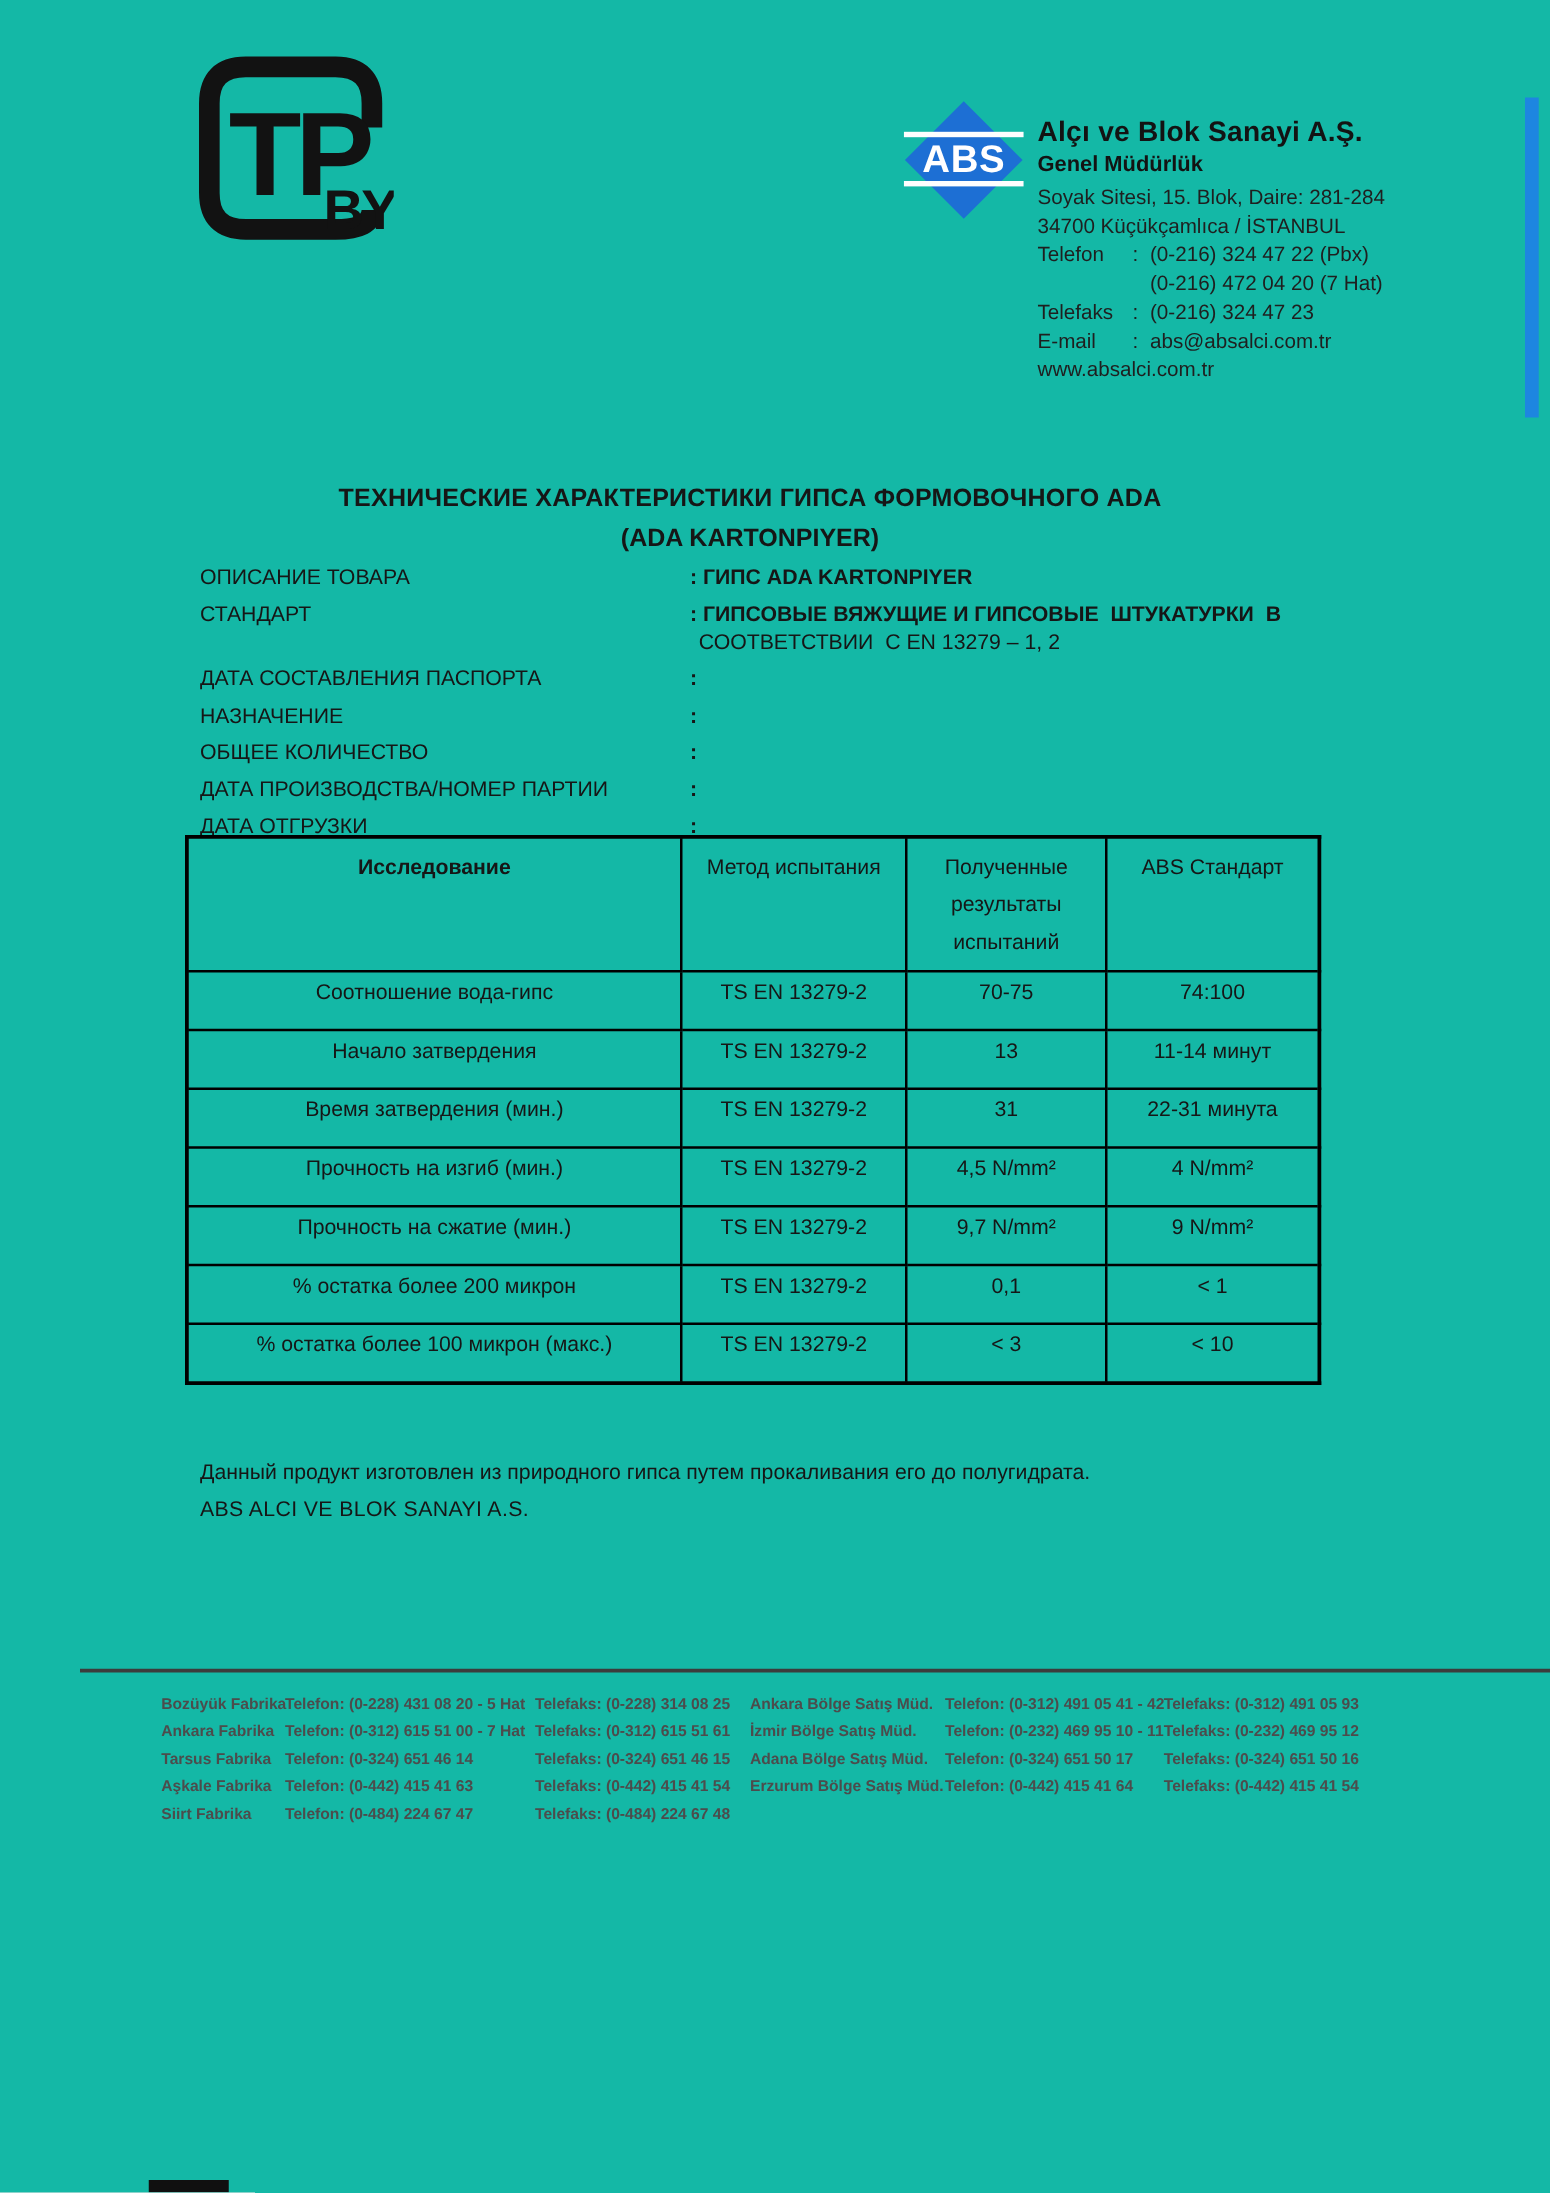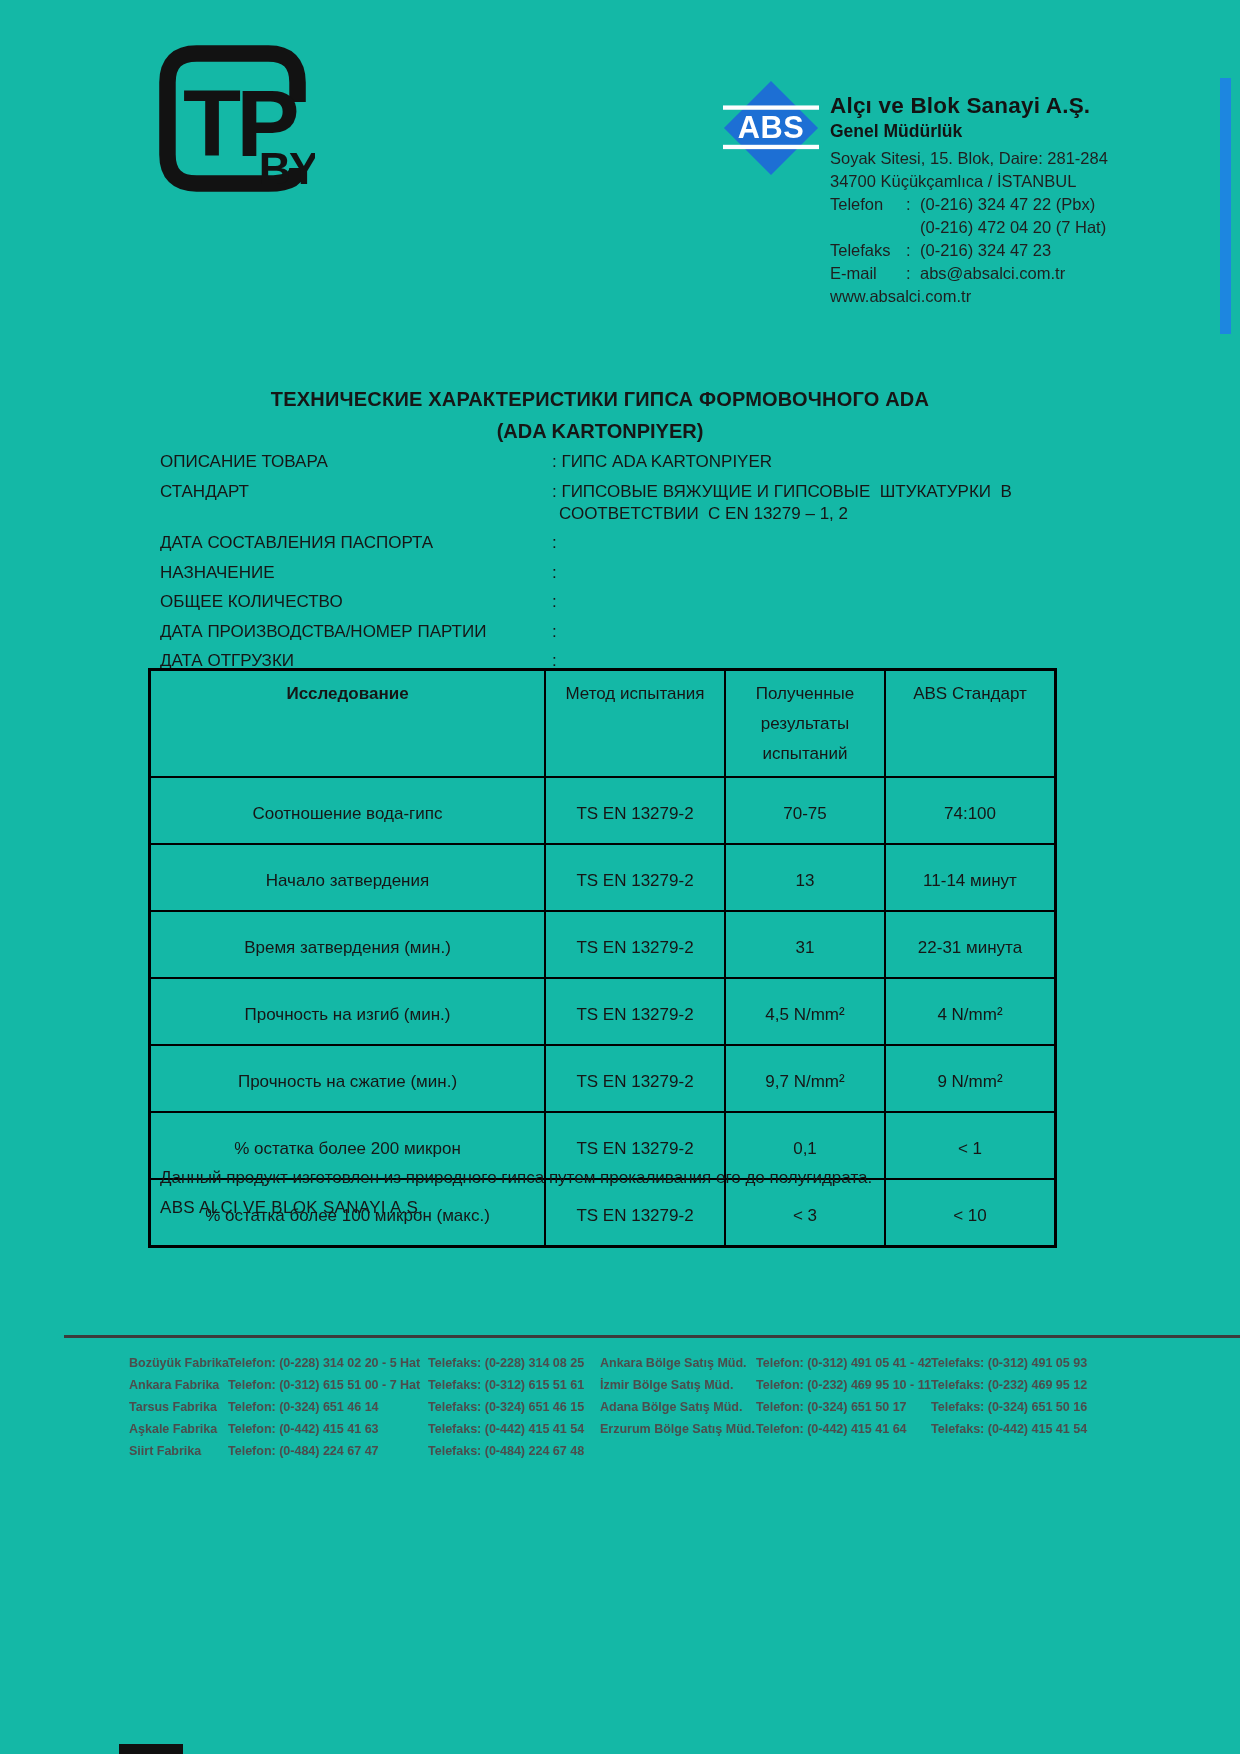--- a/index.html
+++ b/index.html
@@ -24,31 +24,31 @@
 
   
   .title-wrap{left:150px;top:388px;width:900px;text-align:center;}
   .title-1{font-size:20px;font-weight:bold;letter-spacing:0.2px;}
   .title-2{font-size:20px;font-weight:bold;margin-top:9px;}
 
   
   .fields{left:160px;top:452px;width:920px;font-size:17px;}
   .f-row{display:flex;margin-bottom:9.5px;}
   .f-label{width:392px;flex:0 0 392px;}
-  .f-val{white-space:pre-wrap;}
+  .f-val{white-space:pre-wrap;font-weight:bold;}
   .f-val2{margin-left:7px;margin-top:2px;white-space:pre-wrap;}
 
   
   .spec-table{left:148px;top:668px;}
   table{border-collapse:collapse;table-layout:fixed;font-size:17px;}
   td,th{border:2px solid #000;text-align:center;vertical-align:top;overflow:hidden;}
   table{border:3px solid #000;}
   th{font-weight:normal;padding-top:8px;height:96px;line-height:30px;}
   th.bold{font-weight:bold;}
-  td{height:38px;padding-top:26px;}
+  td{height:38px;padding-top:6px;}
   .w1{width:391px;} .w2{width:176px;} .w3{width:156px;} .w4{width:166px;}
 
   
   .note{left:160px;top:1168px;width:960px;font-size:17px;}
   .signature{left:160px;top:1198px;width:600px;font-size:17px;letter-spacing:0.3px;}
 
   
   .footer-rule{left:64px;top:1335px;width:1176px;height:3px;background:#3c3c3c;}
   .footer{left:0;top:1352px;width:1240px;height:130px;font-size:12.5px;font-weight:bold;color:#4c4c4c;}
   .fcol{position:absolute;top:0;white-space:nowrap;line-height:22px;}
@@ -209,21 +209,21 @@
   <div class="abs footer-rule"></div>
   <div class="abs footer">
     <div class="fcol fc1">
       <div>Bozüyük Fabrika</div>
       <div>Ankara Fabrika</div>
       <div>Tarsus Fabrika</div>
       <div>Aşkale Fabrika</div>
       <div>Siirt Fabrika</div>
     </div>
     <div class="fcol fc2">
-      <div>Telefon: (0-228) 314 02 20 - 5 Hat</div>
+      <div>Telefon: (0-228) 431 08 20 - 5 Hat</div>
       <div>Telefon: (0-312) 615 51 00 - 7 Hat</div>
       <div>Telefon: (0-324) 651 46 14</div>
       <div>Telefon: (0-442) 415 41 63</div>
       <div>Telefon: (0-484) 224 67 47</div>
     </div>
     <div class="fcol fc3">
       <div>Telefaks: (0-228) 314 08 25</div>
       <div>Telefaks: (0-312) 615 51 61</div>
       <div>Telefaks: (0-324) 651 46 15</div>
       <div>Telefaks: (0-442) 415 41 54</div>

